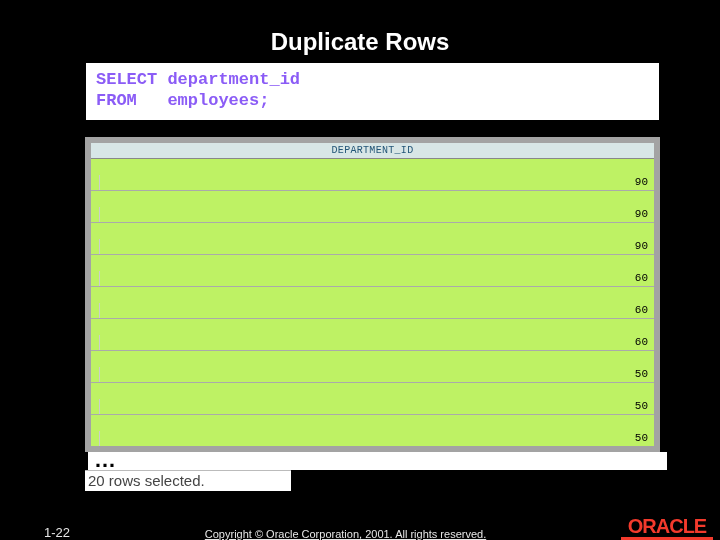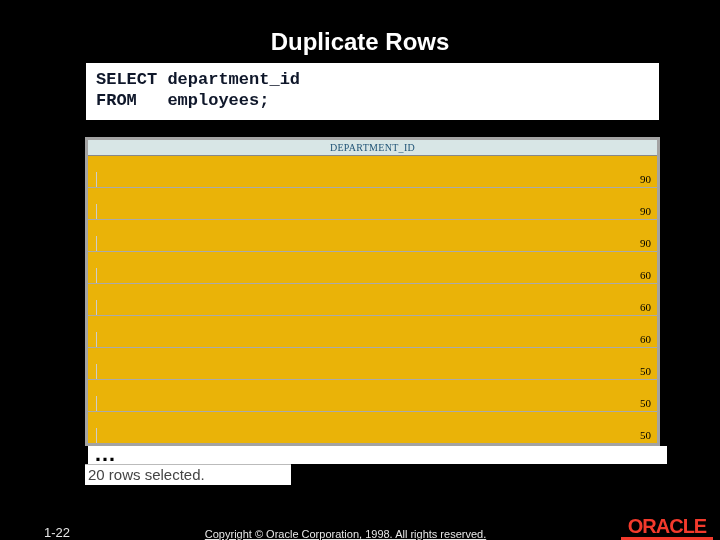--- a/index.html
+++ b/index.html
@@ -25,36 +25,36 @@
     color: #fff;
   }
   .subtitle {
     font-size: 19px;
     font-weight: bold;
     margin: 60px 60px 10px 75px;
     line-height: 1.35;
   }
   .code-box {
     background: #fff;
-    color: #0f172a;
+    color: #8b5cf6;
     border: 1px solid #000;
     margin: 6px 60px 0 85px;
     padding: 6px 10px 8px 10px;
     font-family: "Courier New", monospace;
     font-size: 17px;
     font-weight: bold;
     white-space: pre;
     line-height: 1.25;
   }
   .result-block {
-    background: #eab308;
+    background: #bef264;
     color: #000;
     margin: 16px 60px 0 85px;
-    border: 3px solid #a3a3a3;
-    font-family: Liberation Serif, serif;
+    border: 6px solid #a3a3a3;
+    font-family: Liberation Mono, monospace;
     font-size: 11px;
   }
   .result-header {
     background: #d8e6e6;
     color: #225577;
     font-size: 10px;
     text-align: center;
     border-bottom: 1px solid #888;
     padding: 2px 0;
     letter-spacing: 0.3px;
@@ -190,20 +190,20 @@
         <div class="cell-spacer"></div>
         <div class="cell-value">50</div>
       </div>
   </div>
 
   <div class="ellipsis">…</div>
   <div class="rowcount">20 rows selected.</div>
 
   <div class="footer">
     <div class="pagenum">1-22</div>
-    <div class="copyright">Copyright © Oracle Corporation, 1998. All rights reserved.</div>
+    <div class="copyright">Copyright © Oracle Corporation, 2001. All rights reserved.</div>
     <div class="logo">
       <div class="logo-text">ORACLE</div>
       <div class="logo-bar"></div>
     </div>
   </div>
 
 </div>
 
 </body></html>

